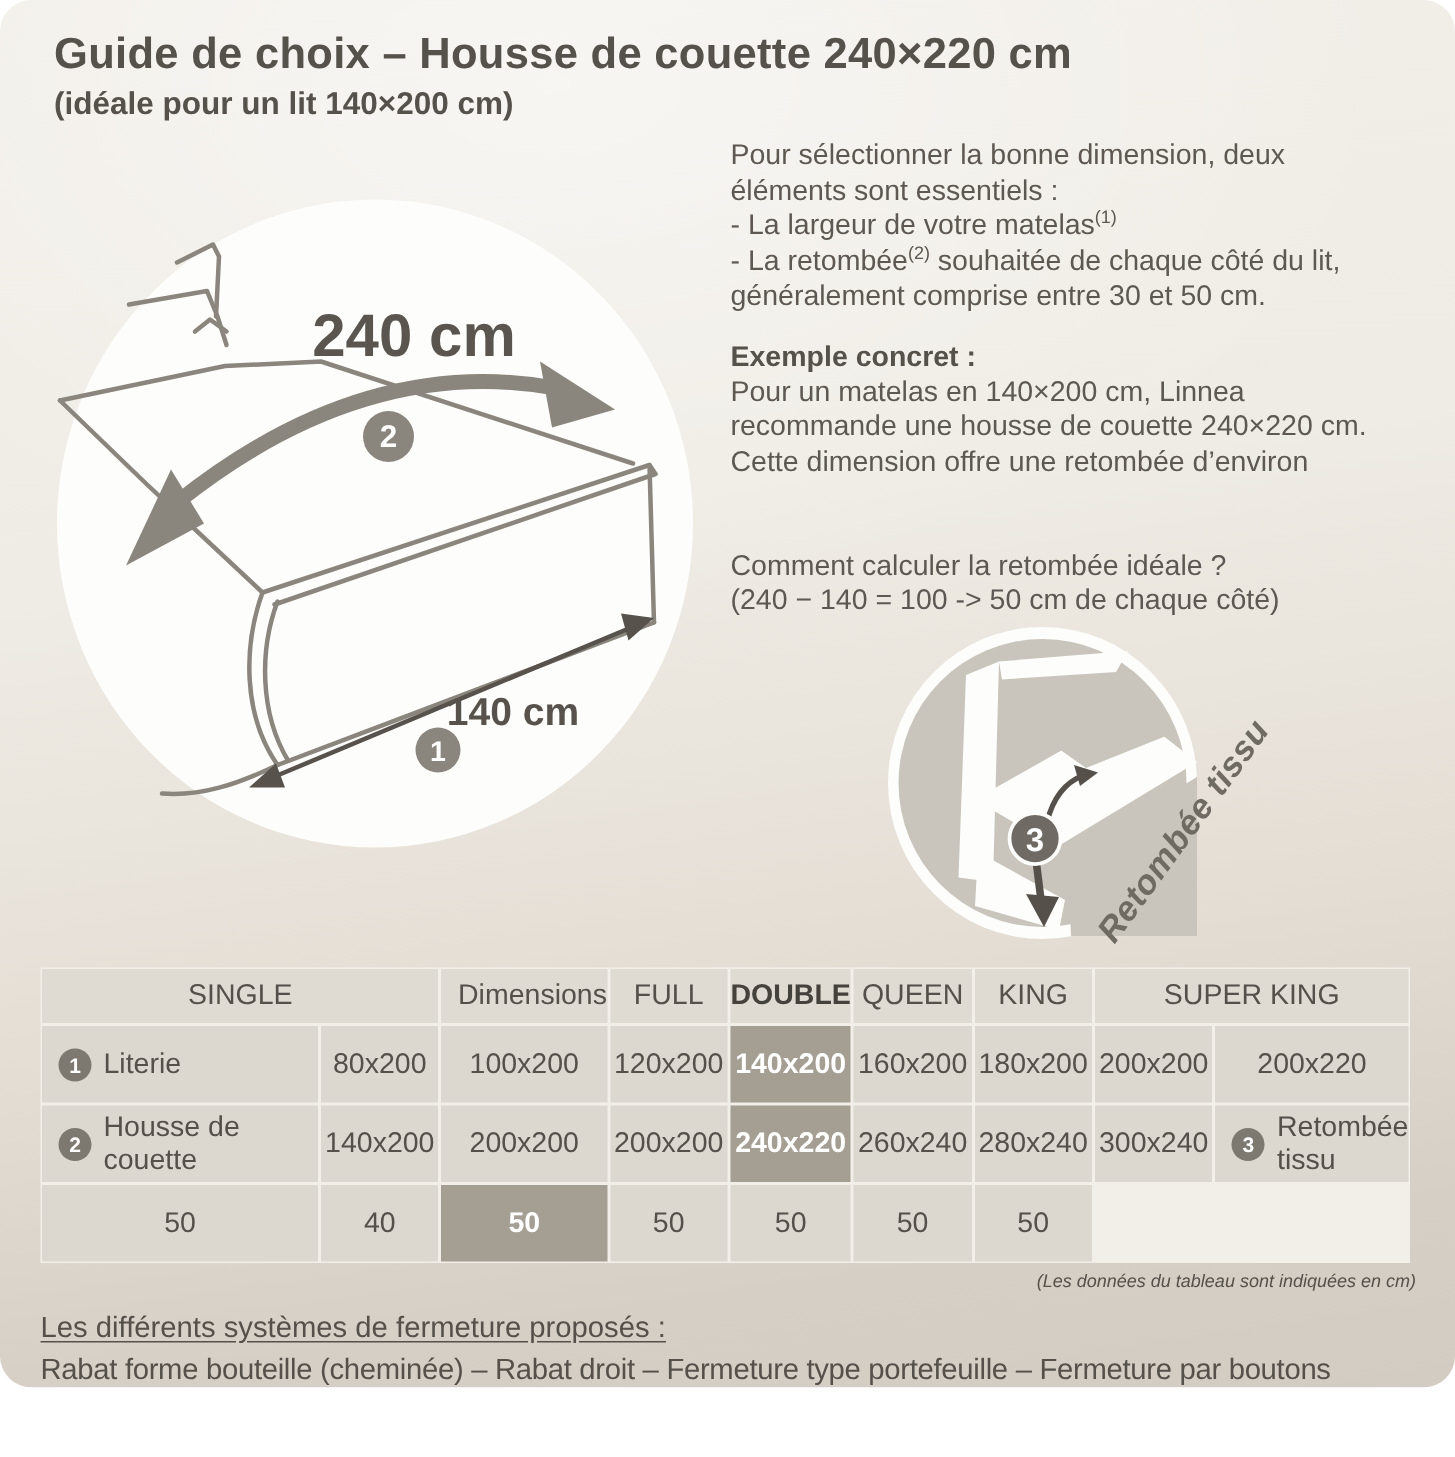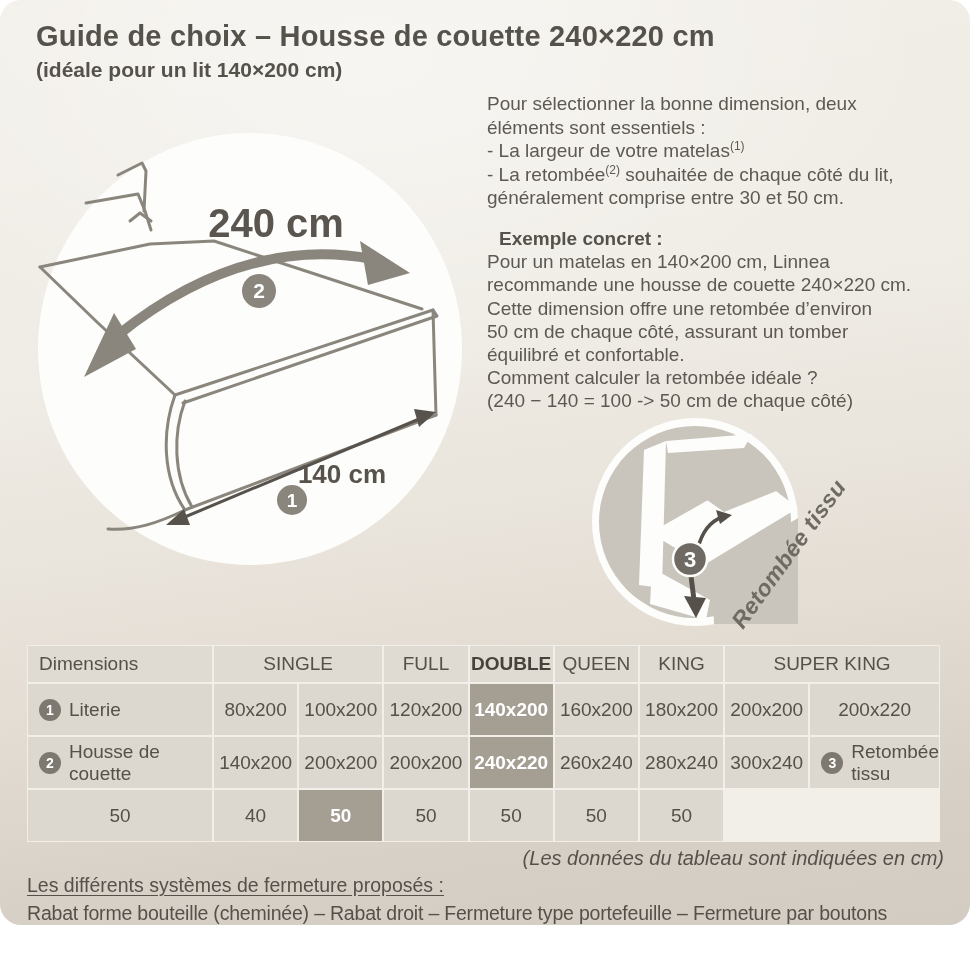--- a/index.html
+++ b/index.html
@@ -14,21 +14,21 @@
   }
 
   
   .title { position:absolute; left:36px; top:20px; font-size:29px; font-weight:bold; color:#55514b; letter-spacing:.2px; }
   .subtitle { position:absolute; left:36px; top:58px; font-size:21px; font-weight:bold; color:#55514b; }
 
   
   .intro { position:absolute; left:487px; top:92px; width:472px; font-size:19px; line-height:23.5px; color:#5d5952; }
   .sup { vertical-align:super; font-size:12px; line-height:0; }
   .example { position:absolute; left:487px; top:227px; width:478px; font-size:19px; line-height:23.2px; color:#5d5952; }
-  .example .hd { font-weight:bold; color:#55514b;margin-left:12px; }
+  .example .hd { font-weight:bold; color:#55514b; }
 
   
   .big-circle { position:absolute; left:38px; top:133px; width:424px; height:432px; border-radius:50%; background:#fdfdfb; }
   .big-circle svg { position:absolute; left:0; top:0; }
 
   
   .small-circle { position:absolute; left:592px; top:418px; width:206px; height:208px; border-radius:50%; background:#fdfdfb; }
   .small-circle svg { position:absolute; left:0; top:0; }
   .drop-label {
     position:absolute; left:737px; top:612px; font-size:23px; font-weight:bold; font-style:italic;
@@ -47,21 +47,21 @@
   .cell.corner, .cell.rowlabel { justify-content:flex-start; padding-left:11px; }
   .cell.hd-strong { font-weight:bold; color:#45413b; }
   .cell.hl { background:#a59e93; color:#ffffff; font-weight:bold; }
   .rowlabel .badge { margin-right:8px; }
   .badge {
     display:inline-flex; width:22px; height:22px; border-radius:50%; background:#7e7970;
     color:#fff; font-size:14px; font-weight:bold; align-items:center; justify-content:center; flex:0 0 22px;
   }
 
   
-  .table-note { position:absolute; right:26px; top:847px; font-size:20px; font-style:italic; color:#55514a; }
+  .table-note { position:absolute; right:26px; top:847px; font-size:12px; font-style:italic; color:#55514a; }
   .closures-hd { position:absolute; left:27px; top:874px; font-size:19.5px; color:#55514a; text-decoration:underline; text-underline-offset:3px; }
   .closures-ln { position:absolute; left:27px; top:902px; width:930px; font-size:19.5px; color:#55514a; letter-spacing:-.2px; }
   .watermark { position:absolute; left:26px; top:926px; font-size:36px; font-weight:bold; color:#c9c2b7; opacity:.62; letter-spacing:2px; }
   .watermark .tri { font-size:18px; vertical-align:6px; margin-right:6px; }
 </style>
 </head>
 <body>
 
 <div class="page">
 
@@ -74,22 +74,22 @@
     <span>- La largeur de votre matelas</span><span class="sup">(1)</span><br>
     <span>- La retombée</span><span class="sup">(2)</span><span> souhaitée de chaque côté du lit,</span><br>
     <span>généralement comprise entre 30 et 50 cm.</span>
   </div>
 
   <div class="example">
     <span class="hd">Exemple concret :</span><br>
     <span>Pour un matelas en 140×200 cm, Linnea</span><br>
     <span>recommande une housse de couette 240×220 cm.</span><br>
     <span>Cette dimension offre une retombée d’environ</span><br>
-    <span>50 cm de chaque côté, assurant un tomber</span><br>
-    <span>équilibré et confortable.</span><br>
+    <br>
+    <br>
     <span>Comment calculer la retombée idéale ?</span><br>
     <span>(240 − 140 = 100  -&gt; 50 cm de chaque côté)</span>
   </div>
 
   <div class="big-circle">
     <svg width="424" height="432" viewBox="0 0 424 432">
       <g fill="none" stroke="#8b867d" stroke-width="3" stroke-linejoin="round" stroke-linecap="round">
 
         <path d="M80,42 L104,30 L108,38 L106,78"></path>
         <path d="M48,70 L100,61 L107,78 L113,97"></path>
@@ -139,22 +139,22 @@
       <path d="M99,158 L102,182" fill="none" stroke="#55514a" stroke-width="5"></path>
       <polygon points="104,200 92,178 114,180" fill="#55514a"></polygon>
       <circle cx="98" cy="141" r="17" fill="#6f6a63" stroke="#fdfdfb" stroke-width="2.5"></circle>
       <text x="98" y="149" text-anchor="middle" font-size="22" font-weight="bold" fill="#ffffff" font-family="Liberation Sans, sans-serif">3</text>
     </svg>
   </div>
   <div class="drop-label">Retombée tissu</div>
 
   <div class="dim-table">
 
+    <div class="cell head" style="grid-column:span 2">SINGLE</div>
     <div class="cell head corner">Dimensions</div>
-    <div class="cell head" style="grid-column:span 2">SINGLE</div>
     <div class="cell head">FULL</div>
     <div class="cell head hd-strong">DOUBLE</div>
     <div class="cell head">QUEEN</div>
     <div class="cell head">KING</div>
     <div class="cell head" style="grid-column:span 2">SUPER KING</div>
 
     <div class="cell rowlabel">
       <span class="badge">1</span>
       <span>Literie</span>
     </div>

